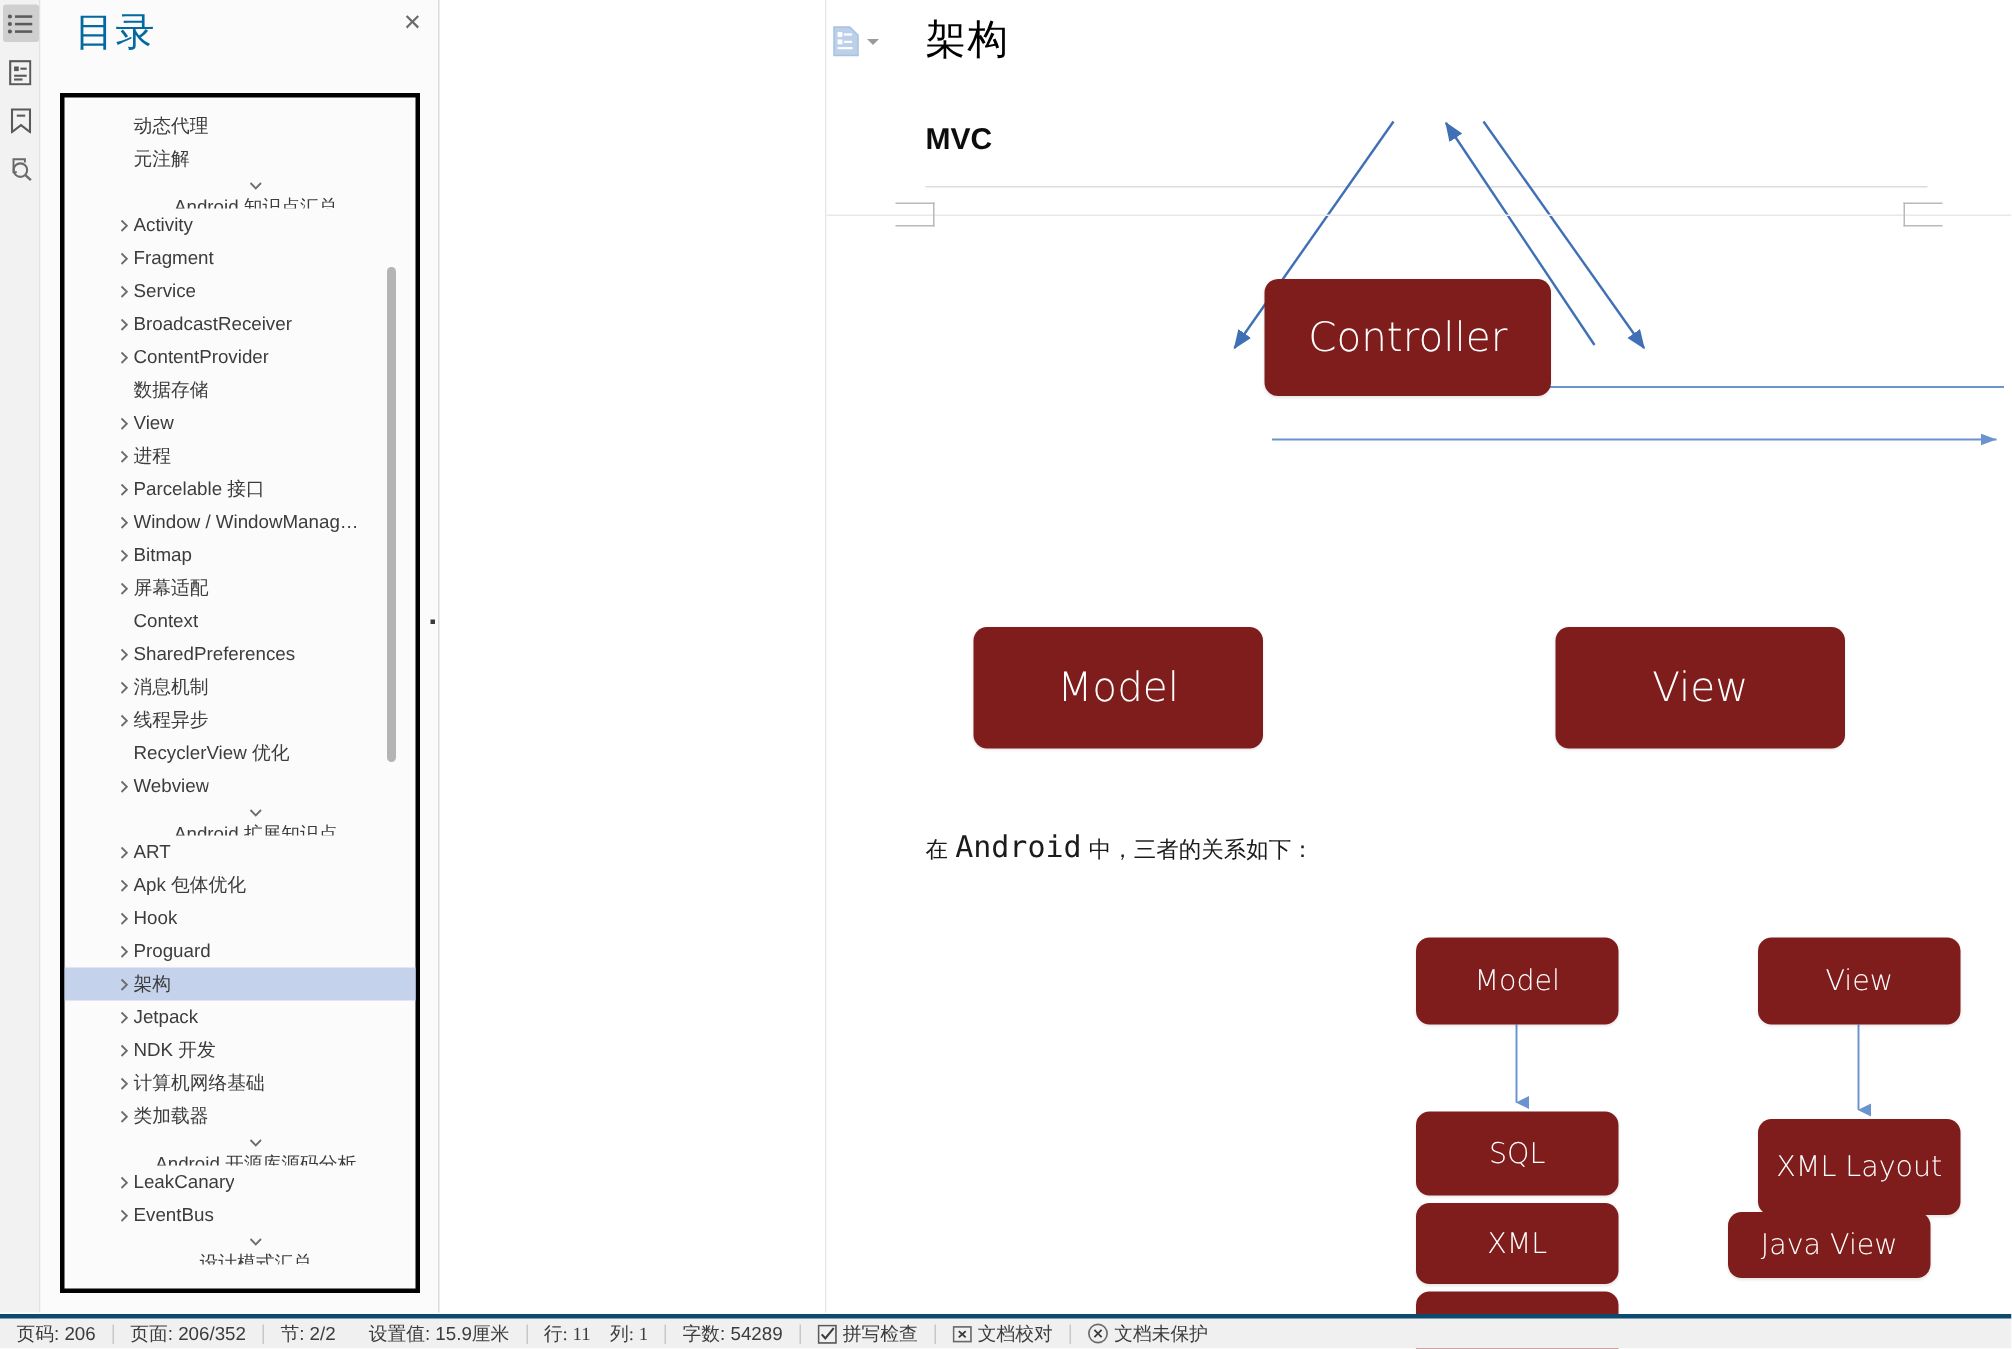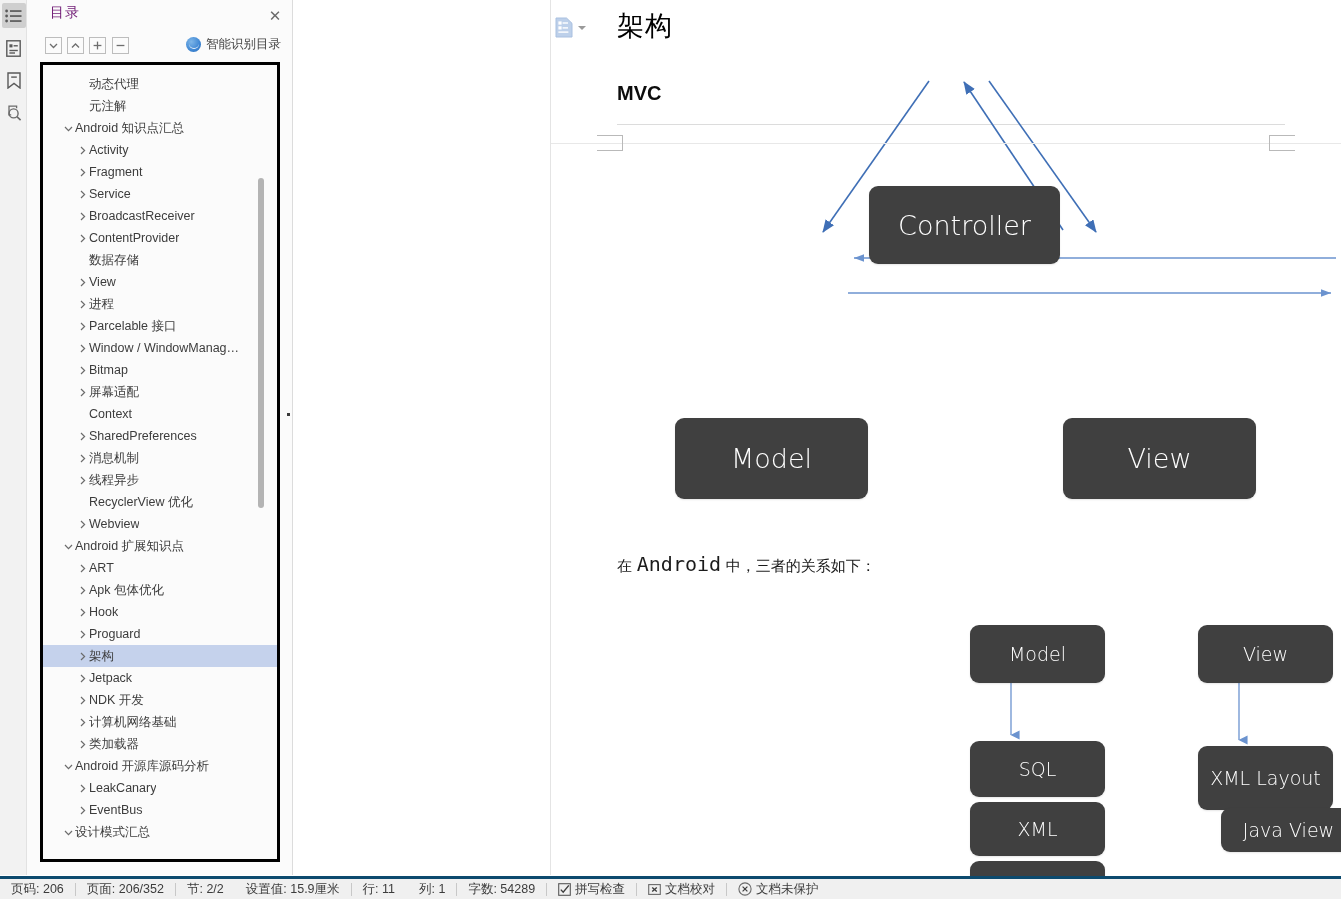--- a/index.html
+++ b/index.html
@@ -44,21 +44,21 @@
     width: 266px; height: 875px;
     background: #fbfbfb;
     border-right: 1px solid #dcdcdc;
   }
   #outline-head {
     position: relative;
     height: 34px;
   }
   #outline-title {
     position: absolute; left: 23px; top: 4px;
-    font-size: 14px; color: #701a75;
+    font-size: 26px; color: #0369a1;
     font-family: Liberation Mono, monospace;
     letter-spacing: 1px;
   }
   #outline-close {
     position: absolute; right: 9px; top: 8px;
     width: 16px; height: 16px;
     font-size: 15px; line-height: 15px;
     color: #6b6b6b; text-align: center;
     cursor: pointer;
   }
@@ -122,21 +122,21 @@
   }
   .tnode.sel { background: #c5d2ec; }
   .tw {
     width: 13px; height: 22px;
     flex: 0 0 13px;
     display: flex; align-items: center; justify-content: center;
     color: #6c6c6c;
   }
   .tw svg { display: block; }
   .tlabel { overflow: hidden; text-overflow: ellipsis; }
-  .lvl1 { padding-left: 19px; }
+  .lvl1 { padding-left: 19px; flex-direction: column; }
   .lvl2 { padding-left: 33px; }
 
   
   #tree-scrollbar {
     position: absolute; left: 231px; top: 178px;
     width: 6px; height: 330px;
     background: #b4b4b4;
     border-radius: 3px;
     cursor: pointer;
   }
@@ -208,28 +208,27 @@
   #mm-left .b { left: 0; top: 15px; width: 26px; height: 1px; }
   #mm-left .v { left: 25px; top: 0; width: 1px; height: 16px; }
   #mm-right { left: 1269px; }
   #mm-right .t { left: 0; top: 0; width: 26px; height: 1px; }
   #mm-right .b { left: 0; top: 15px; width: 26px; height: 1px; }
   #mm-right .v { left: 0; top: 0; width: 1px; height: 16px; }
 
   
   .dbox {
     position: absolute;
-    background: #404040;
+    background: #7f1d1d;
     border-radius: 9px;
     color: #ffffff;
     display: flex; align-items: center; justify-content: center;
     font-family: "DejaVu Sans", sans-serif;
     font-weight: 300;
     box-shadow: 0 1px 2px rgba(0,0,0,0.10);
-    margin-left: 26px;
   }
   #mvc-diagram { position: absolute; left: 0; top: 0; width: 790px; height: 370px; }
   #mvc-diagram .dbox { font-size: 27px; }
   #flow-diagram { position: absolute; left: 0; top: 0; width: 790px; height: 300px; }
   #flow-diagram .dbox { font-size: 19px; }
 
   #para-android {
     position: absolute; left: 66px; top: 552px;
     font-family: "DejaVu Sans", sans-serif;
     font-size: 15px; color: #1b1b1b;
@@ -253,21 +252,21 @@
   .sb-item {
     display: flex; align-items: center; gap: 4px;
     padding: 0 11px;
     height: 22px;
     white-space: nowrap;
     cursor: default;
   }
   .sb-item.clickable { cursor: pointer; }
   .sb-sep { width: 1px; height: 13px; background: #c8c8c8; }
   .sb-ico svg { display: block; }
-  .sb-pair { display: flex; align-items: center; gap: 24px; }
+  .sb-pair { display: flex; align-items: center; gap: 13px; font-family: Liberation Serif, serif; }
 </style>
 </head>
 <body>
 
 <div id="app">
 
   <div id="icon-rail">
     <div class="rail-btn active" title="目录">
       <div class="rail-ico-bg"></div>
       <svg width="17" height="14" viewBox="0 0 17 14" aria-hidden="true">
@@ -303,47 +302,20 @@
     </div>
   </div>
 
   <div id="outline-panel">
 
     <div id="outline-head">
       <div id="outline-title">目录</div>
       <div id="outline-close">✕</div>
     </div>
 
-    <div id="outline-toolbar">
-      <div class="tb-sq" id="tb-1">
-        <svg width="15" height="15" viewBox="0 0 15 15" aria-hidden="true">
-          <polyline points="4,6 7.5,9.5 11,6" fill="none" stroke="#6e6e6e" stroke-width="1.3"></polyline>
-        </svg>
-      </div>
-      <div class="tb-sq" id="tb-2">
-        <svg width="15" height="15" viewBox="0 0 15 15" aria-hidden="true">
-          <polyline points="4,9.5 7.5,6 11,9.5" fill="none" stroke="#6e6e6e" stroke-width="1.3"></polyline>
-        </svg>
-      </div>
-      <div class="tb-sq" id="tb-3">
-        <svg width="15" height="15" viewBox="0 0 15 15" aria-hidden="true">
-          <line x1="7.5" y1="3.6" x2="7.5" y2="11.4" stroke="#6e6e6e" stroke-width="1.3"></line>
-          <line x1="3.6" y1="7.5" x2="11.4" y2="7.5" stroke="#6e6e6e" stroke-width="1.3"></line>
-        </svg>
-      </div>
-      <div class="tb-sq" id="tb-4">
-        <svg width="15" height="15" viewBox="0 0 15 15" aria-hidden="true">
-          <line x1="3.6" y1="7.5" x2="11.4" y2="7.5" stroke="#6e6e6e" stroke-width="1.3"></line>
-        </svg>
-      </div>
-      <div id="smart-toc">
-        <span id="smart-toc-icon"></span>
-        <span id="smart-toc-label">智能识别目录</span>
-      </div>
-    </div>
 
     <div id="tree-wrap">
       <div id="tree">
           <div class="tnode lvl2">
             <span class="tw"></span>
             <span class="tlabel">动态代理</span>
           </div>
           <div class="tnode lvl2">
             <span class="tw"></span>
             <span class="tlabel">元注解</span>
@@ -671,21 +643,21 @@
         </svg>
 
         <div class="dbox" style="left:393px; top:27px; width:135px; height:58px;">Model</div>
         <div class="dbox" style="left:621px; top:27px; width:135px; height:58px;">View</div>
 
         <div class="dbox" style="left:393px; top:143px; width:135px; height:56px;">SQL</div>
         <div class="dbox" style="left:393px; top:204px; width:135px; height:54px;">XML</div>
         <div class="dbox" style="left:393px; top:263px; width:135px; height:54px;"></div>
 
         <div class="dbox" style="left:621px; top:148px; width:135px; height:64px;">XML Layout</div>
-        <div class="dbox" style="left:644px; top:210px; width:135px; height:44px;">Java View</div>
+        <div class="dbox" style="left:601px; top:210px; width:135px; height:44px;">Java View</div>
 
       </div>
 
       <div id="margin-line"></div>
     </div>
 
     <div class="margin-mark" id="mm-left" style="left:303px;">
       <i class="t"></i>
         <i class="b"></i>
         <i class="v"></i>

